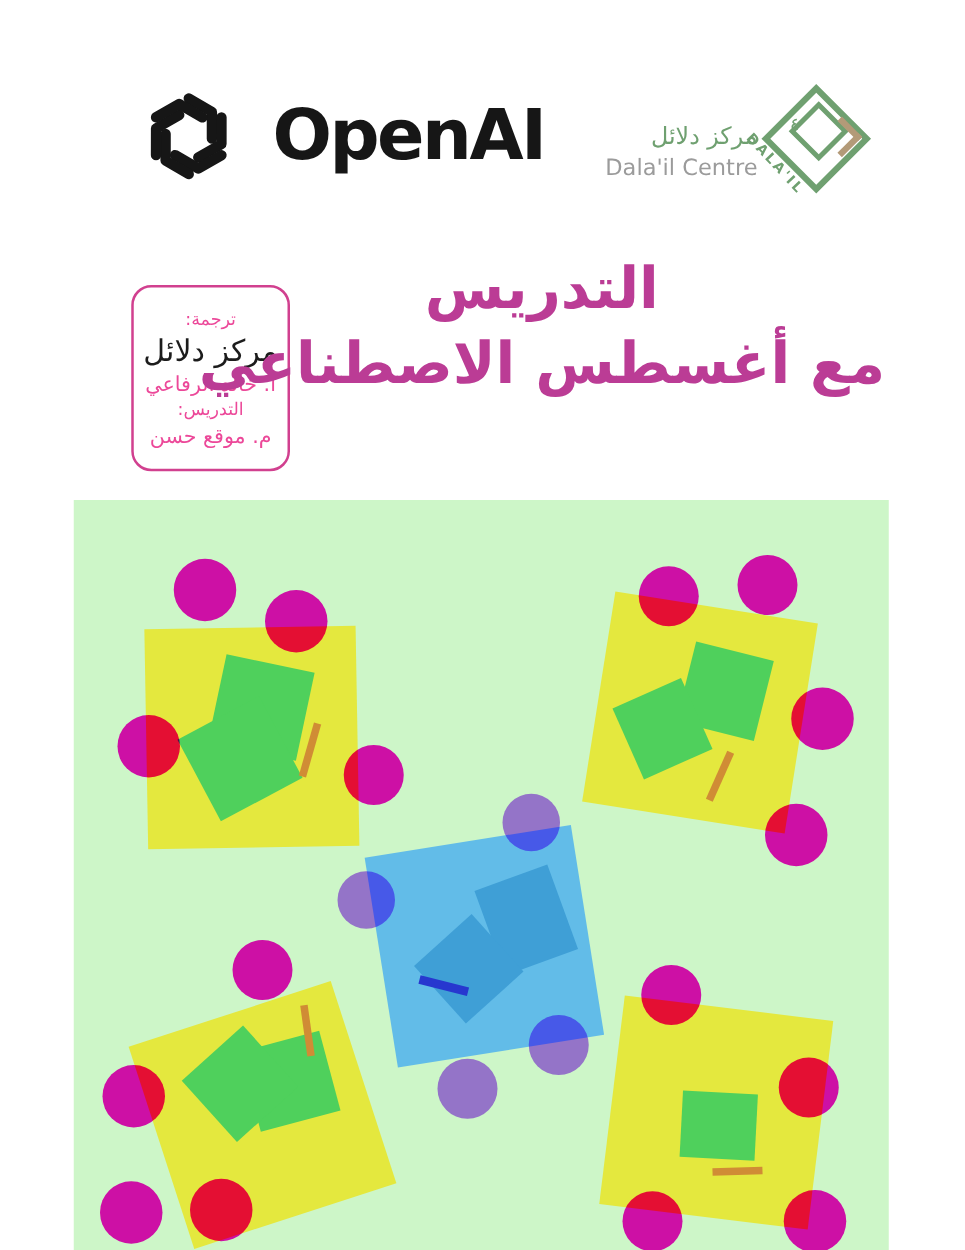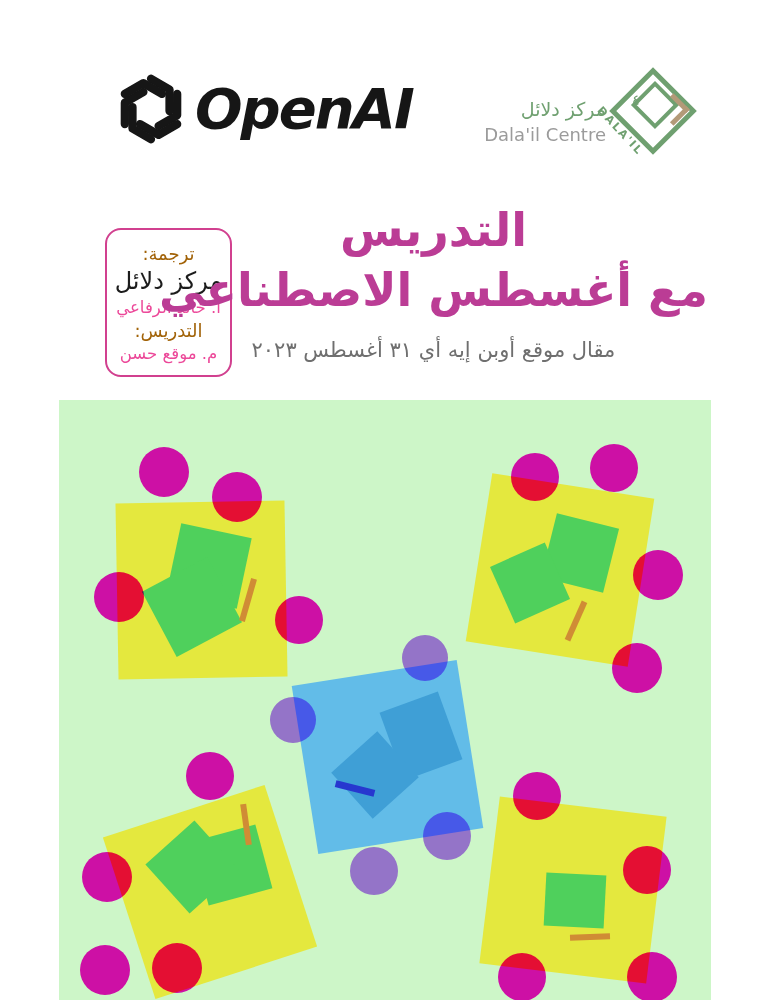--- a/index.html
+++ b/index.html
@@ -1,38 +1,38 @@
 <!DOCTYPE html>
 <html lang="ar"><head>
 <meta charset="utf-8">
 <style>
   html,body{margin:0;padding:0;background:#ffffff;}
   .page{position:relative;width:772px;height:1000px;margin:0 auto;background:#ffffff;overflow:hidden;
         font-family:"DejaVu Sans",sans-serif;}
 
   
-  .openai-logo{position:absolute;left:112px;top:70px;display:flex;align-items:center;gap:5px;font-style:italic;}
+  .openai-logo{position:absolute;left:112px;top:70px;display:flex;align-items:center;gap:28px;}
   .openai-word{font-size:56px;font-weight:700;letter-spacing:-2px;color:#161616;line-height:1;}
 
   
   .dalail{position:absolute;left:508px;top:62px;width:190px;height:110px;}
   .d-ar{position:absolute;top:36px;right:92px;font-size:19px;color:#6fa070;direction:rtl;white-space:nowrap;}
   .d-en{position:absolute;top:62px;right:92px;font-size:18px;color:#9b9b9b;white-space:nowrap;}
   .d-mark{position:absolute;left:104px;top:0;width:80px;height:104px;}
   .dm-outer{position:absolute;left:10px;top:18px;width:52px;height:52px;border:5px solid #6fa070;transform:rotate(45deg);}
   .dm-inner{position:absolute;left:26px;top:26px;width:26px;height:26px;border:4px solid #6fa070;transform:rotate(45deg);}
   .dm-tan{position:absolute;left:50px;top:36px;width:18px;height:18px;border-top:5px solid #b39a78;border-right:5px solid #b39a78;transform:rotate(45deg);}
   .dm-num{position:absolute;left:20px;top:30px;font-size:14px;color:#6fa070;}
   .dm-txt{position:absolute;left:-8px;top:42px;font-size:11px;font-weight:600;letter-spacing:2px;color:#6fa070;transform:rotate(47deg);transform-origin:left top;white-space:nowrap;}
 
   
   .credits{position:absolute;left:105px;top:228px;width:123px;height:145px;border:2.5px solid #d1408f;
            border-radius:16px;display:flex;flex-direction:column;align-items:center;justify-content:center;
            gap:3px;direction:rtl;text-align:center;background:#fff;}
-  .credits .small{font-size:18px;color:#a16207;}
+  .credits .small{font-size:14px;color:#ec4899;}
   .credits .large{font-size:24px;color:#1c1c1c;}
   .credits .medium{font-size:16.5px;color:#ec4899;}
 
   
   .titleblock{position:absolute;right:64px;top:200px;text-align:center;direction:rtl;}
   .title-line{font-size:46px;font-weight:700;color:#bb3c95;line-height:60px;white-space:nowrap;}
   .subtitle{margin-top:18px;font-size:21px;color:#6f6f6f;white-space:nowrap;}
 
   
   .canvas{position:absolute;left:59px;top:400px;width:652px;height:600px;background:#cdf6c8;
@@ -75,21 +75,20 @@
     <div class="small">ترجمة:</div>
     <div class="large">مركز دلائل</div>
     <div class="medium">أ. خالد الرفاعي</div>
     <div class="small">التدريس:</div>
     <div class="medium">م. موقع حسن</div>
   </div>
 
   <div class="titleblock">
     <div class="title-line" style="color: rgb(187, 60, 149);">التدريس</div>
     <div class="title-line" style="color: rgb(187, 60, 149);">مع أغسطس الاصطناعي</div>
-    <div class="subtitle" style="color: rgb(111, 111, 111);">مقال موقع أوبن إيه أي ٣١ أغسطس ٢٠٢٣</div>
   </div>
 
   <div id="canvas" class="canvas" style="background: rgb(205, 246, 200);">
       <div class="shape" style="left: 58px; top: 102px; width: 169px; height: 176px; background: rgb(228, 232, 62); transform: rotate(-1deg);"></div>
       <div class="shape" style="left: 419px; top: 85px; width: 164px; height: 170px; background: rgb(228, 232, 62); transform: rotate(9deg);"></div>
       <div class="shape" style="left: 245px; top: 272px; width: 167px; height: 170px; background: rgb(98, 188, 232); transform: rotate(-9deg);"></div>
       <div class="shape" style="left: 66px; top: 407px; width: 170px; height: 170px; background: rgb(228, 232, 62); transform: rotate(-18deg);"></div>
       <div class="shape" style="left: 430px; top: 406px; width: 168px; height: 168px; background: rgb(228, 232, 62); transform: rotate(7deg);"></div>
       <div class="inner" style="left: 114px; top: 130px; width: 72px; height: 72px; background: rgb(79, 208, 92); transform: rotate(12deg);"></div>
       <div class="inner" style="left: 96px; top: 170px; width: 74px; height: 74px; background: rgb(79, 208, 92); transform: rotate(-28deg);"></div>

